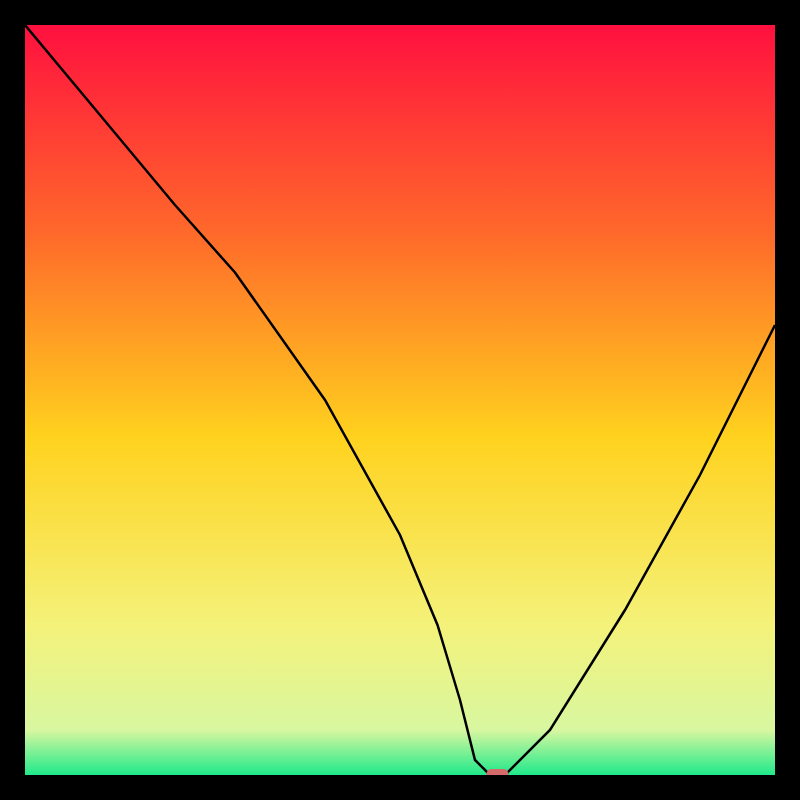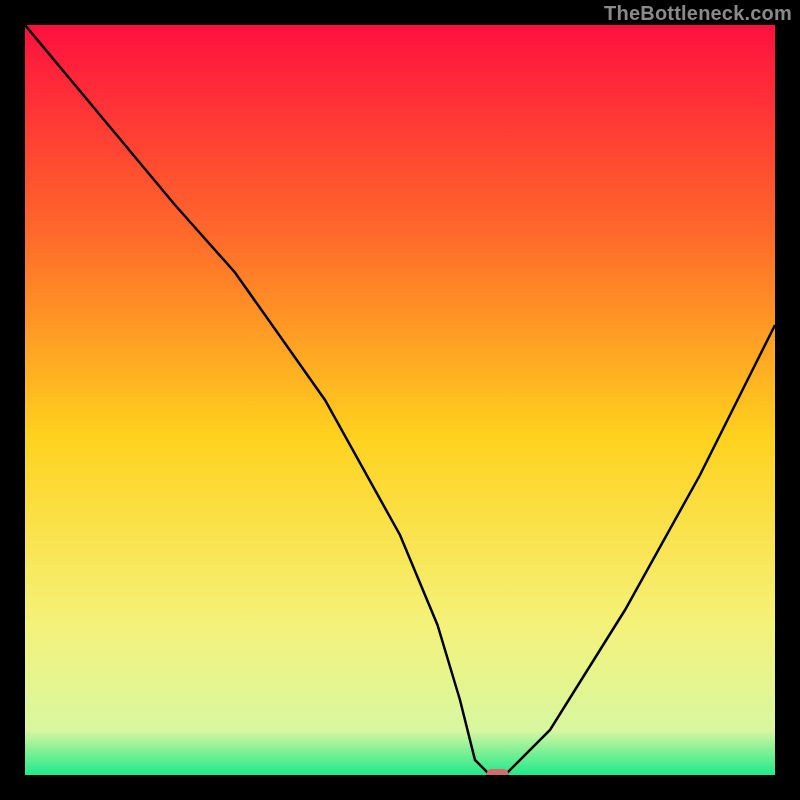--- a/index.html
+++ b/index.html
@@ -36,21 +36,20 @@
   }
   svg {
     display: block;
   }
 </style>
 </head>
 <body>
 
 <div class="frame">
 
-  <div class="watermark">TheBottleneck.com</div>
 
   <div class="plot-wrap">
     <svg id="plot-svg" width="750" height="750" viewBox="0 0 750 750" preserveAspectRatio="none">
       <defs>
         <linearGradient id="bg-grad" x1="0" y1="0" x2="0" y2="1">
           <stop id="g0" offset="0%" stop-color="#ff103f"></stop>
           <stop id="g1" offset="28%" stop-color="#ff6a2a"></stop>
           <stop id="g2" offset="55%" stop-color="#ffd21e"></stop>
           <stop id="g3" offset="80%" stop-color="#f4f27a"></stop>
           <stop id="g4" offset="94%" stop-color="#d8f7a0"></stop>

